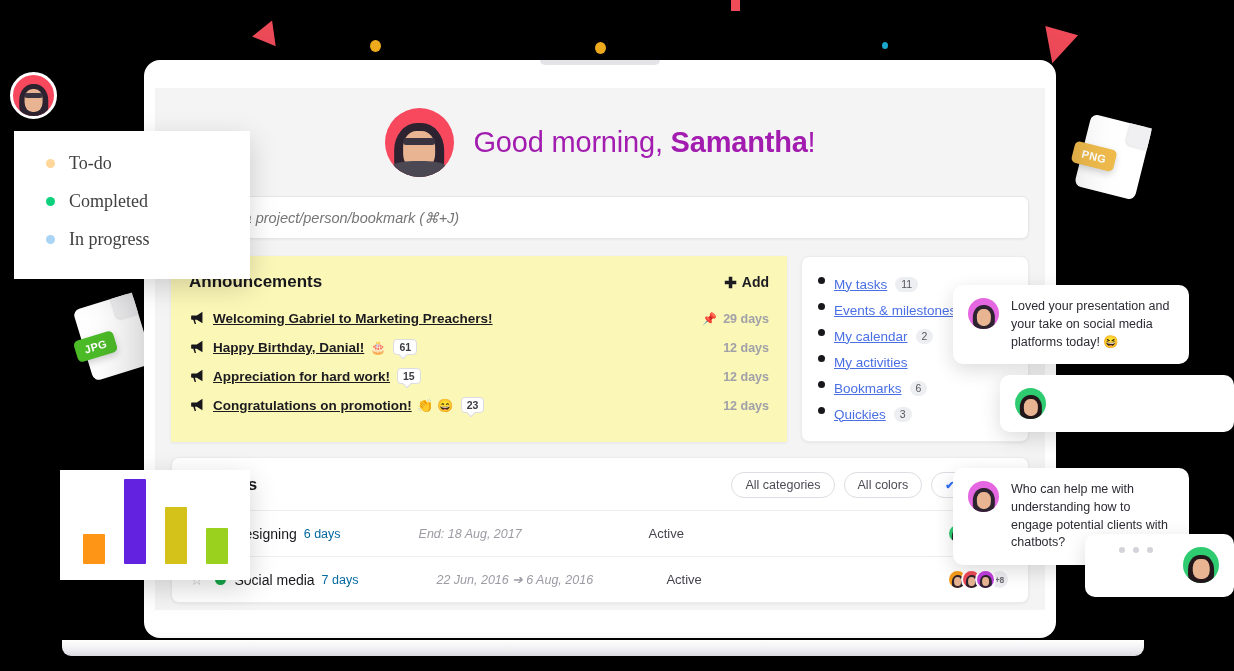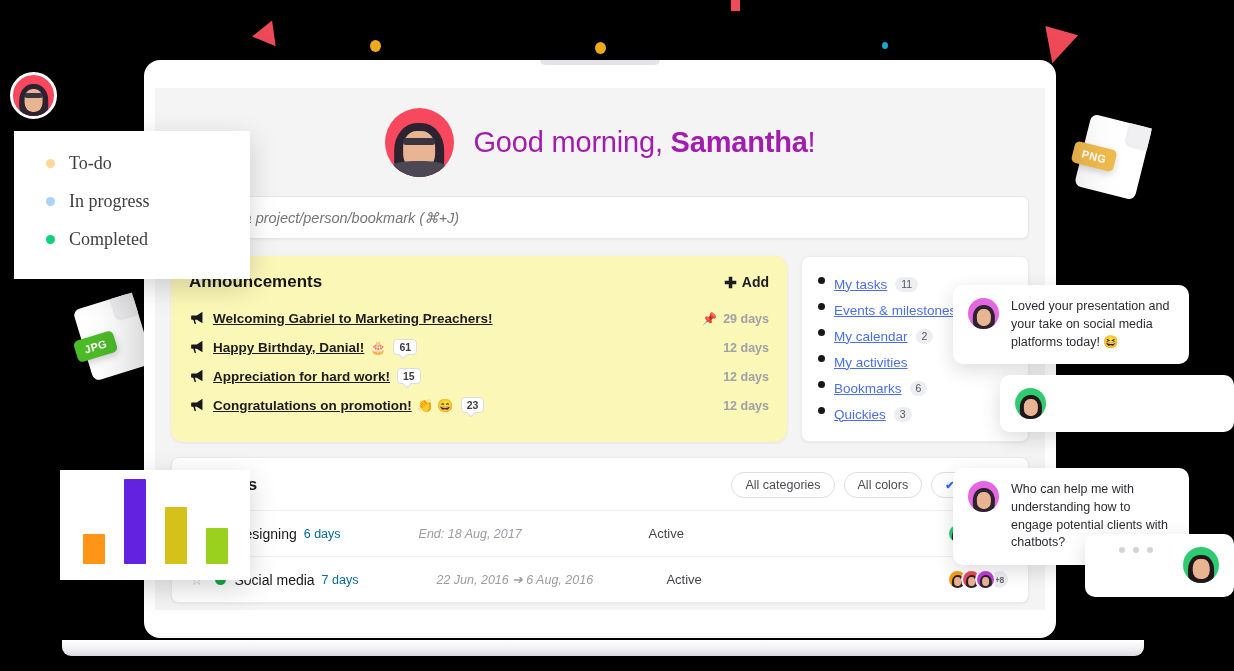--- a/index.html
+++ b/index.html
@@ -109,21 +109,21 @@
     font-size:14.5px; font-style:italic; color:#9a9aa2;
     background:transparent;
   }
 
   .cols { display:flex; gap:14px; margin-top:17px; padding:0 2px; }
 
   
   .announce {
     flex:1;
     background:#fbf7b7;
-    border-radius:12px;
+    border-radius:0;
     padding:16px 18px 14px 18px;
     box-shadow:0 1px 3px rgba(0,0,0,.07);
   }
   .announce-head {
     display:flex; align-items:center; justify-content:space-between;
     margin-bottom:11px;
   }
   .announce-title { font-size:17px; font-weight:bold; color:#18181c; }
   .add-btn {
     display:flex; align-items:center; gap:5px;
@@ -499,26 +499,26 @@
     </div>
   </div>
   <div class="laptop-base"></div>
 
   <div class="float-card legend-card">
     <div class="legend-row">
       <span class="legend-dot" style="background:#ffd79b;"></span>
       <span class="legend-label">To-do</span>
     </div>
     <div class="legend-row">
+      <span class="legend-dot" style="background:#0ed17e;"></span>
+      <span class="legend-label">Completed</span>
+    </div>
+    <div class="legend-row">
       <span class="legend-dot" style="background:#a9d4f5;"></span>
       <span class="legend-label">In progress</span>
-    </div>
-    <div class="legend-row">
-      <span class="legend-dot" style="background:#0ed17e;"></span>
-      <span class="legend-label">Completed</span>
     </div>
   </div>
 
   <div class="float-card chart-card">
     <div class="chart-bars">
       <div class="bar" style="height:32%;background:#ff9517;"></div>
       <div class="bar" style="height:90%;background:#6321e0;"></div>
       <div class="bar" style="height:61%;background:#d4c21a;"></div>
       <div class="bar" style="height:38%;background:#9ad11e;"></div>
     </div>

